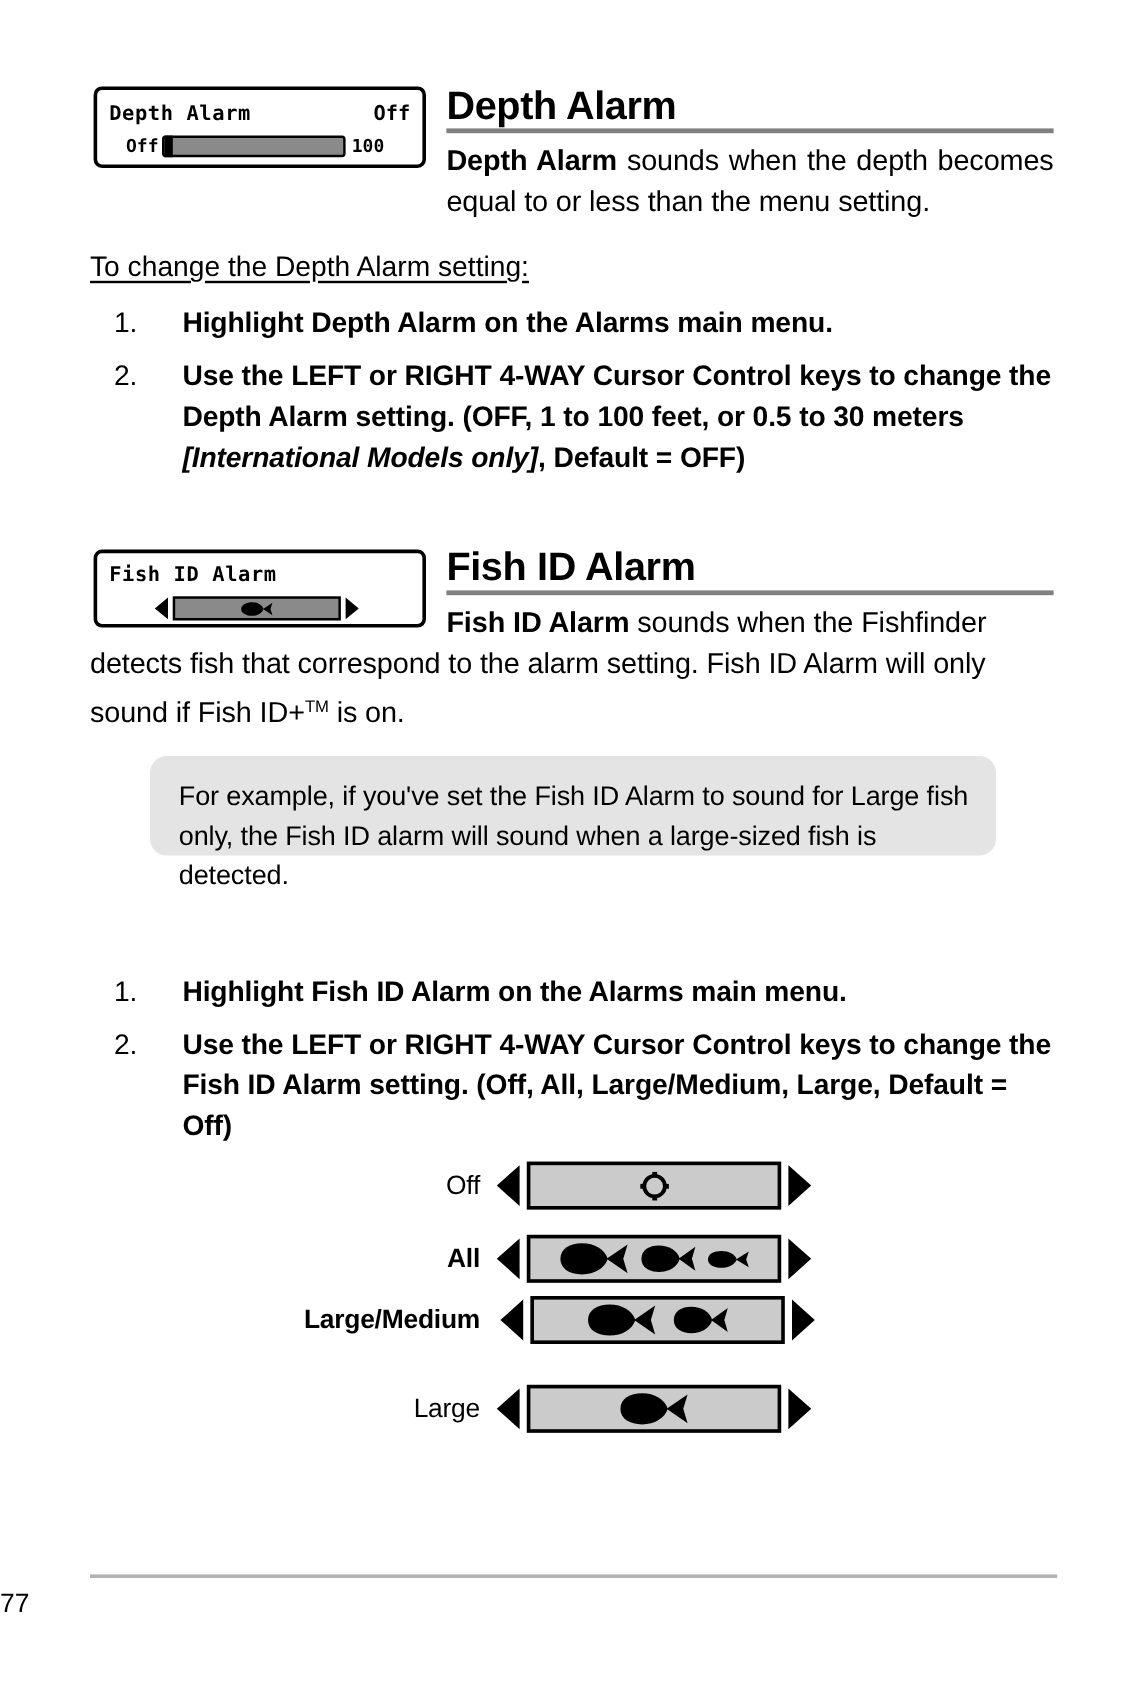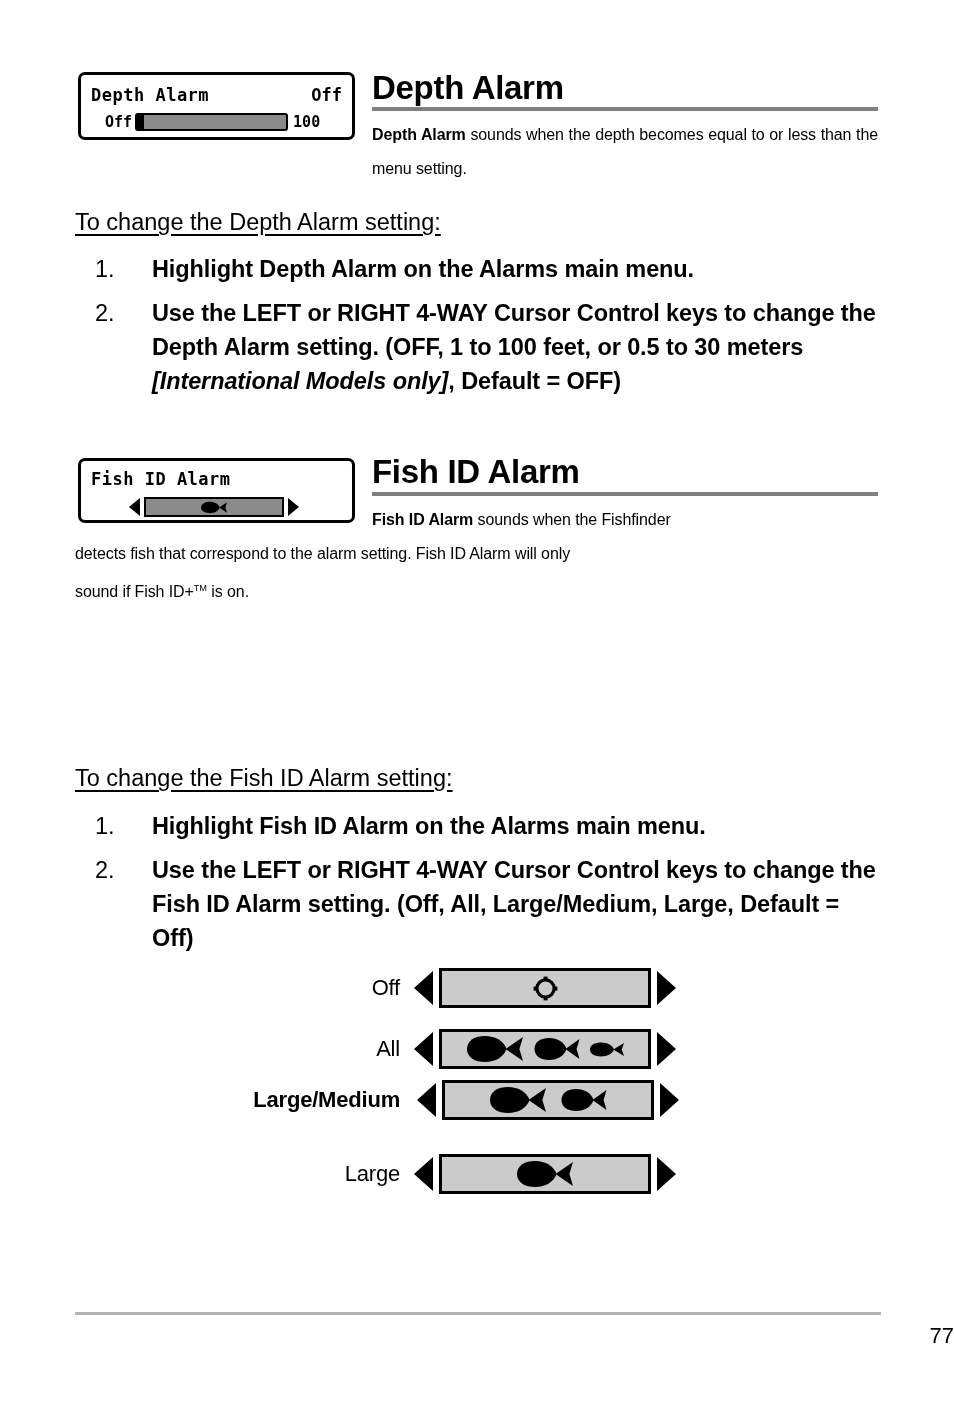--- a/index.html
+++ b/index.html
@@ -118,21 +118,21 @@
   }
   .footer-rule {
     position: absolute;
     height: 3px;
     background: #b3b3b3;
   }
 
   
   .para {
     position: absolute;
-    font-size: 16px;
+    font-size: 24px;
     line-height: 34px;
     font-stretch: condensed;
     text-align: justify;
     letter-spacing: -0.1px;
   }
   .para.nojust { text-align: left; }
   .para b { font-weight: bold; }
 
   .subhead {
     position: absolute;
@@ -215,21 +215,21 @@
     align-items: center;
     justify-content: center;
     gap: 6px;
   }
   .opt-track.off { justify-content: center; }
 
   
   .pageno {
     position: absolute;
     width: 100%;
-    text-align: right;
+    text-align: left;
     font-size: 22px;
     font-stretch: condensed;
   }
   .tm { font-size: 0.58em; vertical-align: super; }
 </style>
 </head>
 <body>
 
 <div class="page">
 
@@ -286,22 +286,24 @@
   <div class="para" style="left:372px; top:503px; width:506px;">
     <b>Fish ID Alarm</b><span> sounds when the Fishfinder</span>
   </div>
   <div class="para" style="left:75px; top:537px; width:806px;">
     <span>detects fish that correspond to the alarm setting. Fish ID Alarm will only</span>
   </div>
   <div class="para nojust" style="left:75px; top:571px; width:806px;">
     <span>sound if Fish ID+<span class="tm">TM</span> is on.</span>
   </div>
 
-
-  <div class="subhead" style="left:75px; top:763px;">To change the Fish ID Alarm setting:</div>
+  <div class="callout" style="left:125px; top:630px; width:705px; height:83px;">
+    <div class="ctext">For example, if you've set the Fish ID Alarm to sound for Large fish only, the Fish ID alarm will sound when a large-sized fish is detected.</div>
+  </div>
+
 
   <div class="li" style="left:95px; top:809px; width:786px;">
     <span class="num">1.</span>
     <span class="txt">Highlight Fish ID Alarm on the Alarms main menu.</span>
   </div>
 
   <div class="li" style="left:95px; top:853px; width:786px;">
     <span class="num">2.</span>
     <span class="txt">Use the LEFT or RIGHT 4-WAY Cursor Control keys to change the Fish ID Alarm setting. (Off, All, Large/Medium, Large, Default = Off)</span>
   </div>
@@ -317,21 +319,21 @@
           <rect x="11.6" y="1.6" width="4" height="3.6" fill="#000"></rect>
           <rect x="11.6" y="21.8" width="4" height="3.6" fill="#000"></rect>
           <rect x="1.6" y="11.6" width="3.6" height="4" fill="#000"></rect>
           <rect x="21.8" y="11.6" width="3.6" height="4" fill="#000"></rect>
         </svg>
       </span>
       <span class="big-tri-right"></span>
     </div>
 
     <div class="opt-row" style="left:0px; top:61px;">
-      <span class="opt-label" style="width:150px; margin-right:14px;">All</span>
+      <span class="opt-label" style="width:150px; margin-right:14px;font-weight:bold;">All</span>
       <span class="big-tri-left"></span>
       <span class="opt-track" style="margin:0 6px;">
         <svg width="62" height="30" viewBox="0 0 62 30">
           <path d="M3 15 C3 6.5 11 2 21 2 C31.5 2 40 7.2 42.5 15 C40 22.8 31.5 28 21 28 C11 28 3 23.5 3 15 Z" fill="#000"></path>
           <path d="M41.5 15 L59 3 L55.4 15 L59 27 Z" fill="#000"></path>
         </svg>
         <svg width="50" height="26" viewBox="0 0 50 26">
           <path d="M2.5 13 C2.5 5.8 9 2 17 2 C25.5 2 32.5 6.2 34.5 13 C32.5 19.8 25.5 24 17 24 C9 24 2.5 20.2 2.5 13 Z" fill="#000"></path>
           <path d="M33.5 13 L47.5 3 L44.6 13 L47.5 23 Z" fill="#000"></path>
         </svg>

